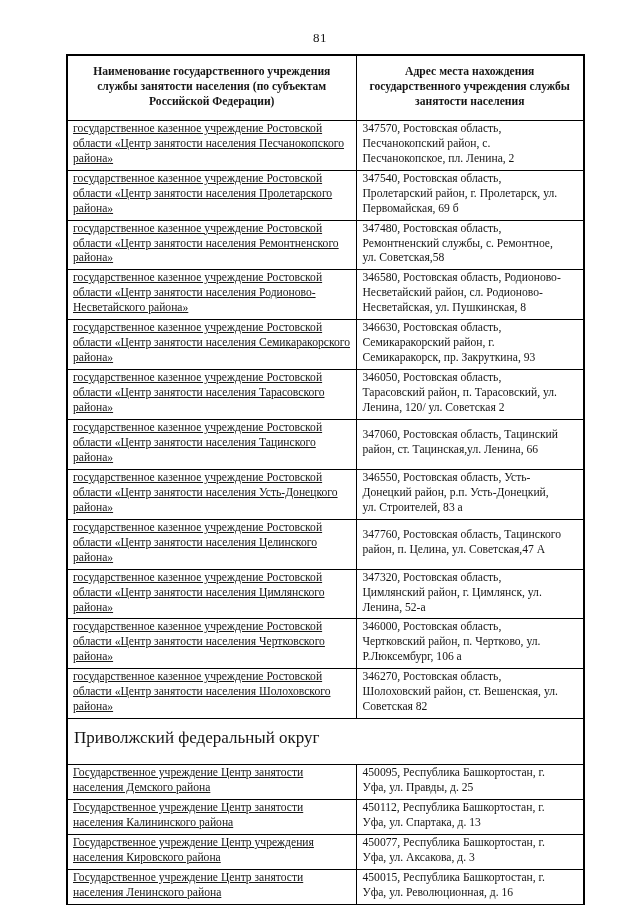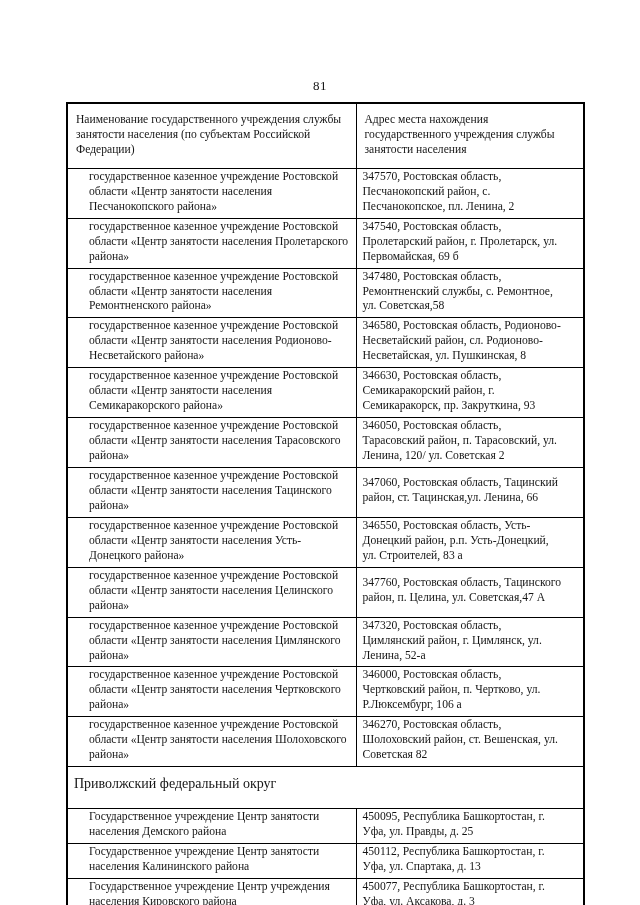--- a/index.html
+++ b/index.html
@@ -12,21 +12,20 @@
     height: 905px;
     overflow: hidden;
     font-family: "Liberation Serif", "DejaVu Serif", serif;
     color: #151515;
   }
   .page {
     position: relative;
     width: 640px;
     height: 769px;
     background: #ffffff;
-    margin-top: 48px;
   }
   .page-number {
     padding-top: 30px;
     text-align: center;
     font-size: 13px;
     letter-spacing: 0.5px;
   }
   table.doc-table {
     border-collapse: collapse;
     table-layout: fixed;
@@ -37,37 +36,38 @@
   }
   col.c1 { width: 289px; }
   col.c2 { width: 228px; }
   th, td {
     border: 1px solid #000;
     font-size: 11.6px;
     line-height: 1.29;
     word-wrap: break-word;
   }
   th {
-    font-weight: normal;
-    text-align: left;
+    font-weight: bold;
+    text-align: center;
     vertical-align: middle;
     padding: 9px 8px 10px 8px;
   }
   td.name-cell {
     vertical-align: top;
-    padding: 1px 4px 3px 21px;
+    padding: 1px 4px 3px 5px;
+    text-decoration: underline;
   }
   td.address-cell {
     vertical-align: middle;
     padding: 1px 19px 3px 6px;
   }
   tr.section-row td {
     vertical-align: top;
     padding: 8px 5px 15px 6px;
-    font-size: 14px;
+    font-size: 17px;
   }
 </style>
 </head>
 <body>
 
 <div class="page">
   <div class="page-number">81</div>
   <table class="doc-table">
     <colgroup>
       <col class="c1">

